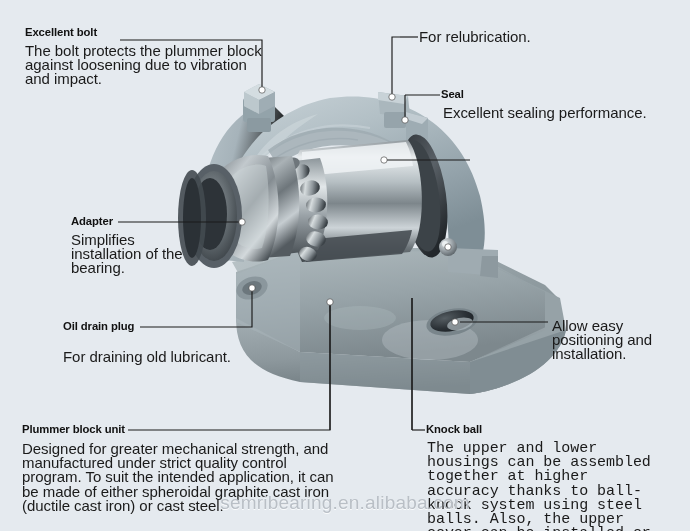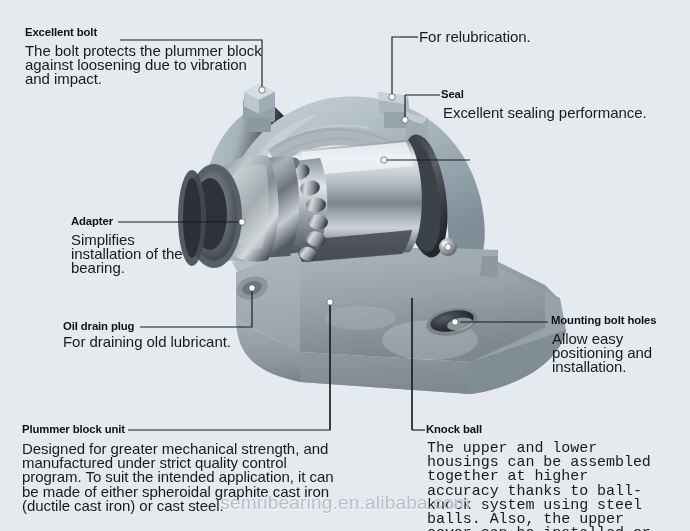--- a/index.html
+++ b/index.html
@@ -314,25 +314,24 @@
   </div>
 
 
   <div class="callout" style="left:71px;top:215px;width:150px;">
     <div class="c-title">Adapter</div>
     <div class="c-body" style="margin-top:5px;width:130px;">Simplifies installation of the bearing.</div>
   </div>
 
   <div class="callout" style="left:63px;top:320px;width:220px;">
     <div class="c-title">Oil drain plug</div>
-    <div class="c-body" style="margin-top:2px;">For draining old lubricant.</div>
+    <div class="c-body" style="margin-top:17px;">For draining old lubricant.</div>
   </div>
 
   <div class="callout" style="left:551px;top:314px;width:135px;">
-    <div class="c-title">Mounting bolt holes</div>
     <div class="c-body" style="margin-top:5px;margin-left:1px;width:120px;">Allow easy positioning and installation.</div>
   </div>
 
   <div class="callout" style="left:22px;top:423px;width:320px;">
     <div class="c-title">Plummer block unit</div>
     <div class="c-body" style="margin-top:6px;width:315px;">Designed for greater mechanical strength, and manufactured under strict quality control program. To suit the intended application, it can be made of either spheroidal graphite cast iron (ductile cast iron) or cast steel.</div>
   </div>
 
   <div class="callout" style="left:426px;top:423px;width:250px;">
     <div class="c-title">Knock ball</div>

